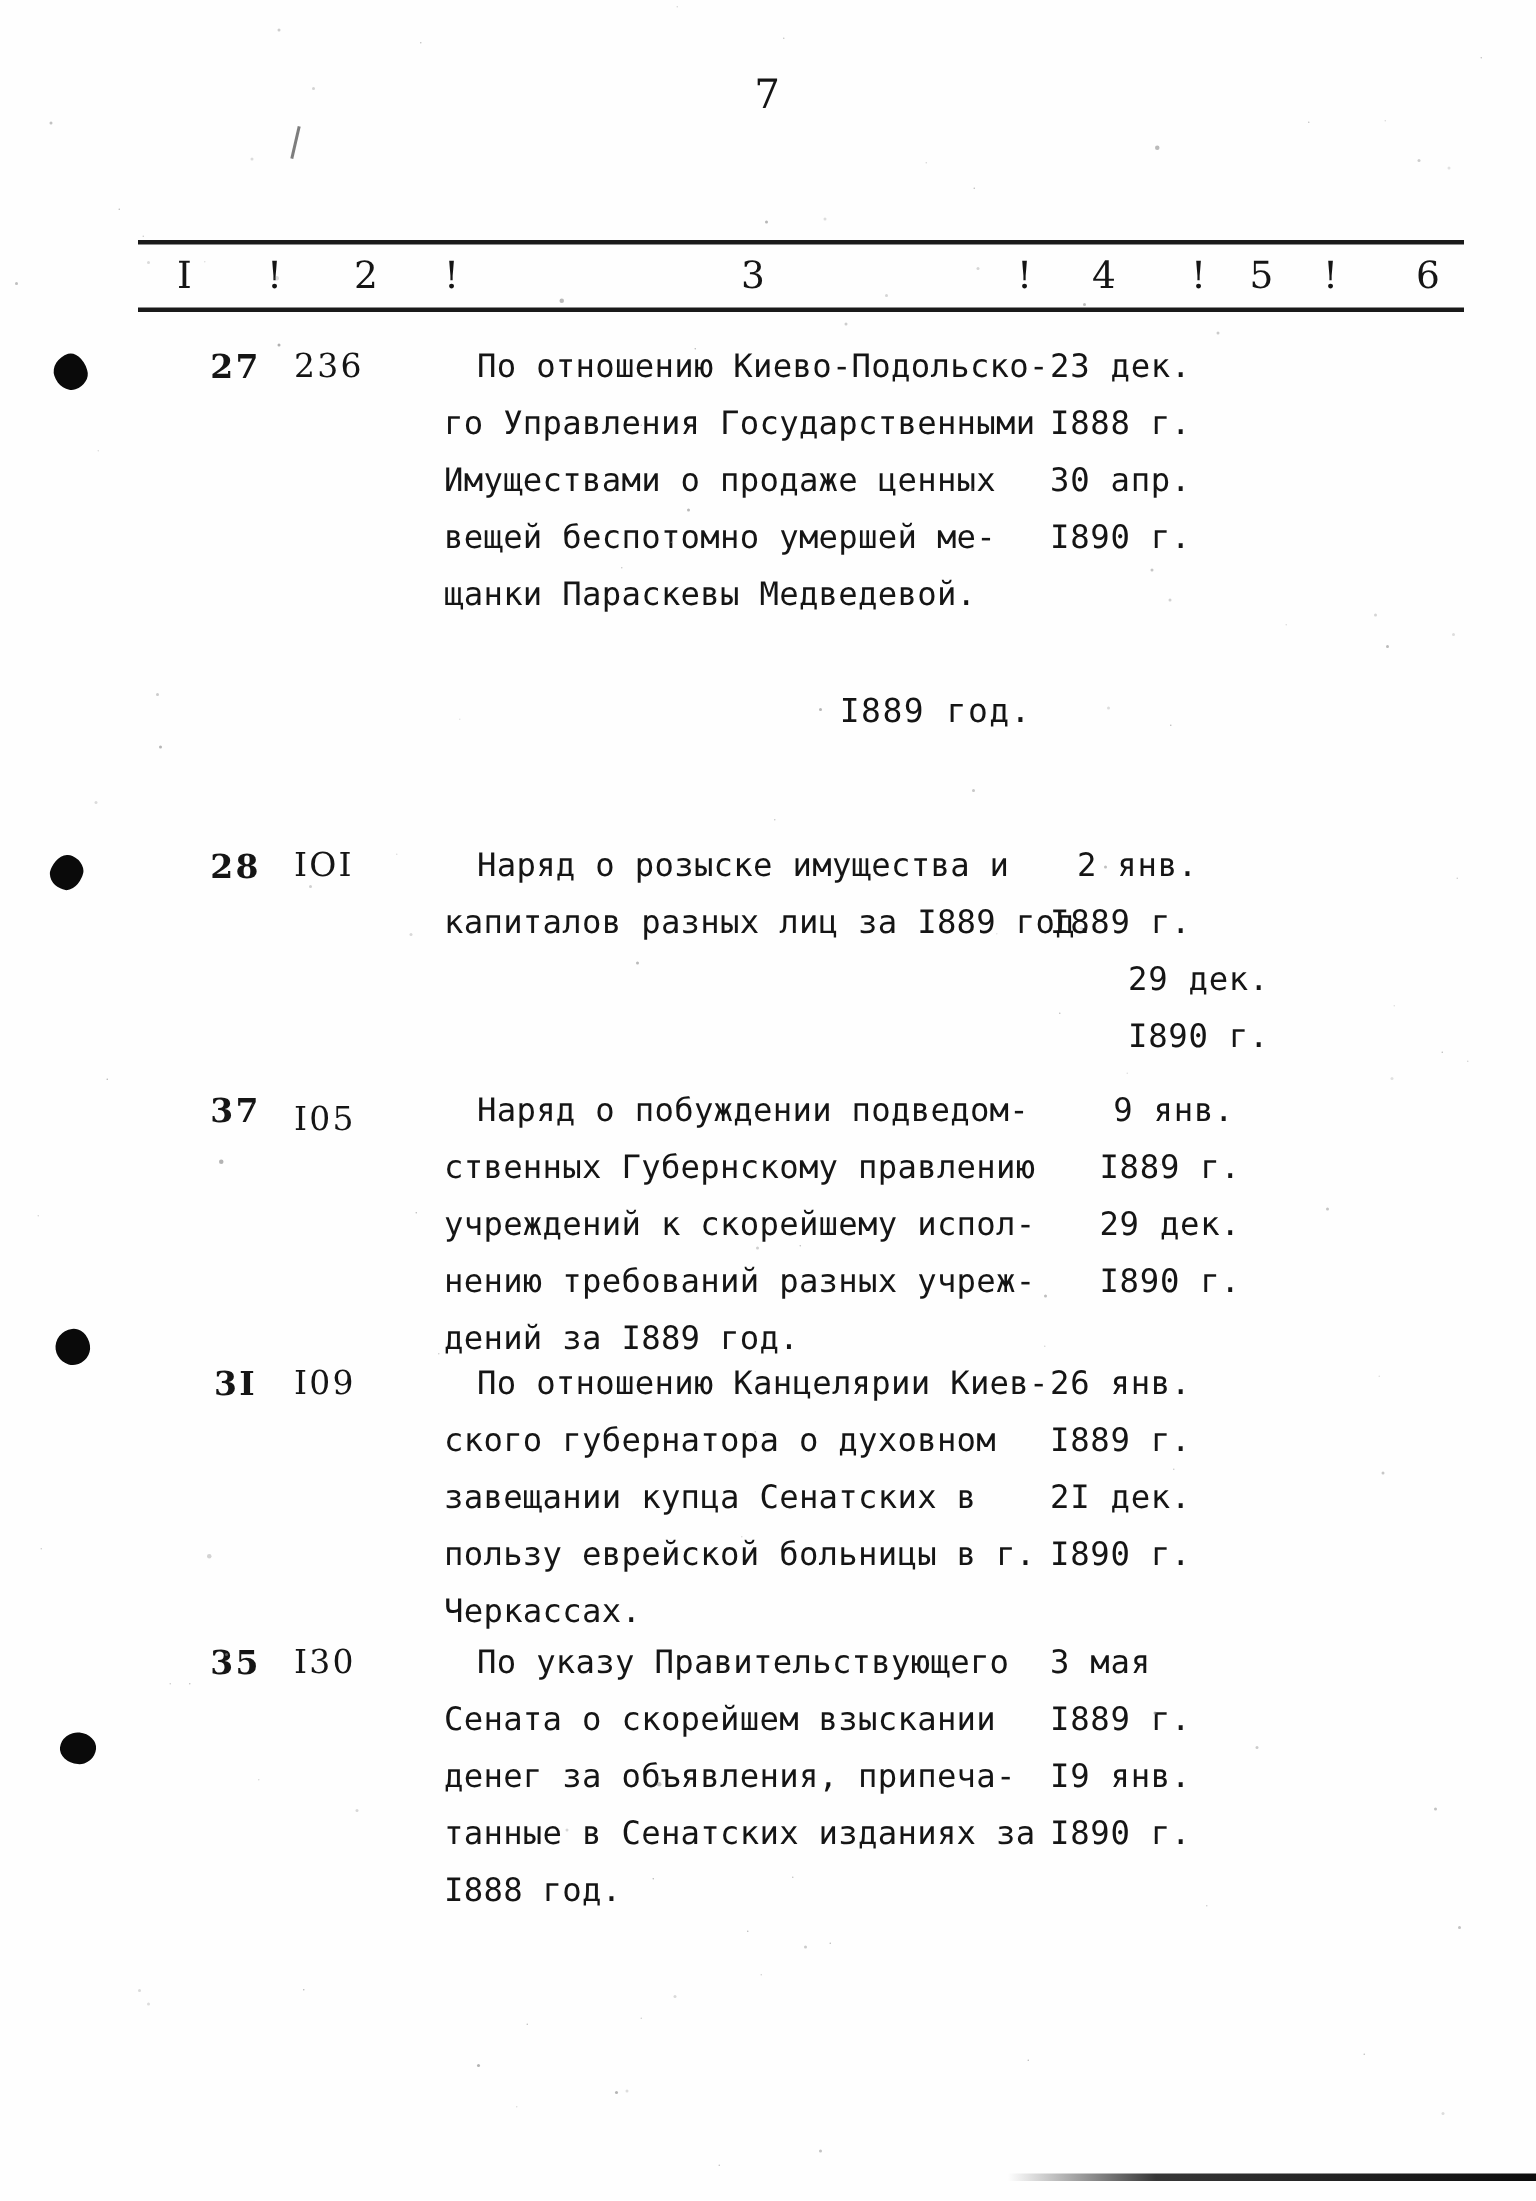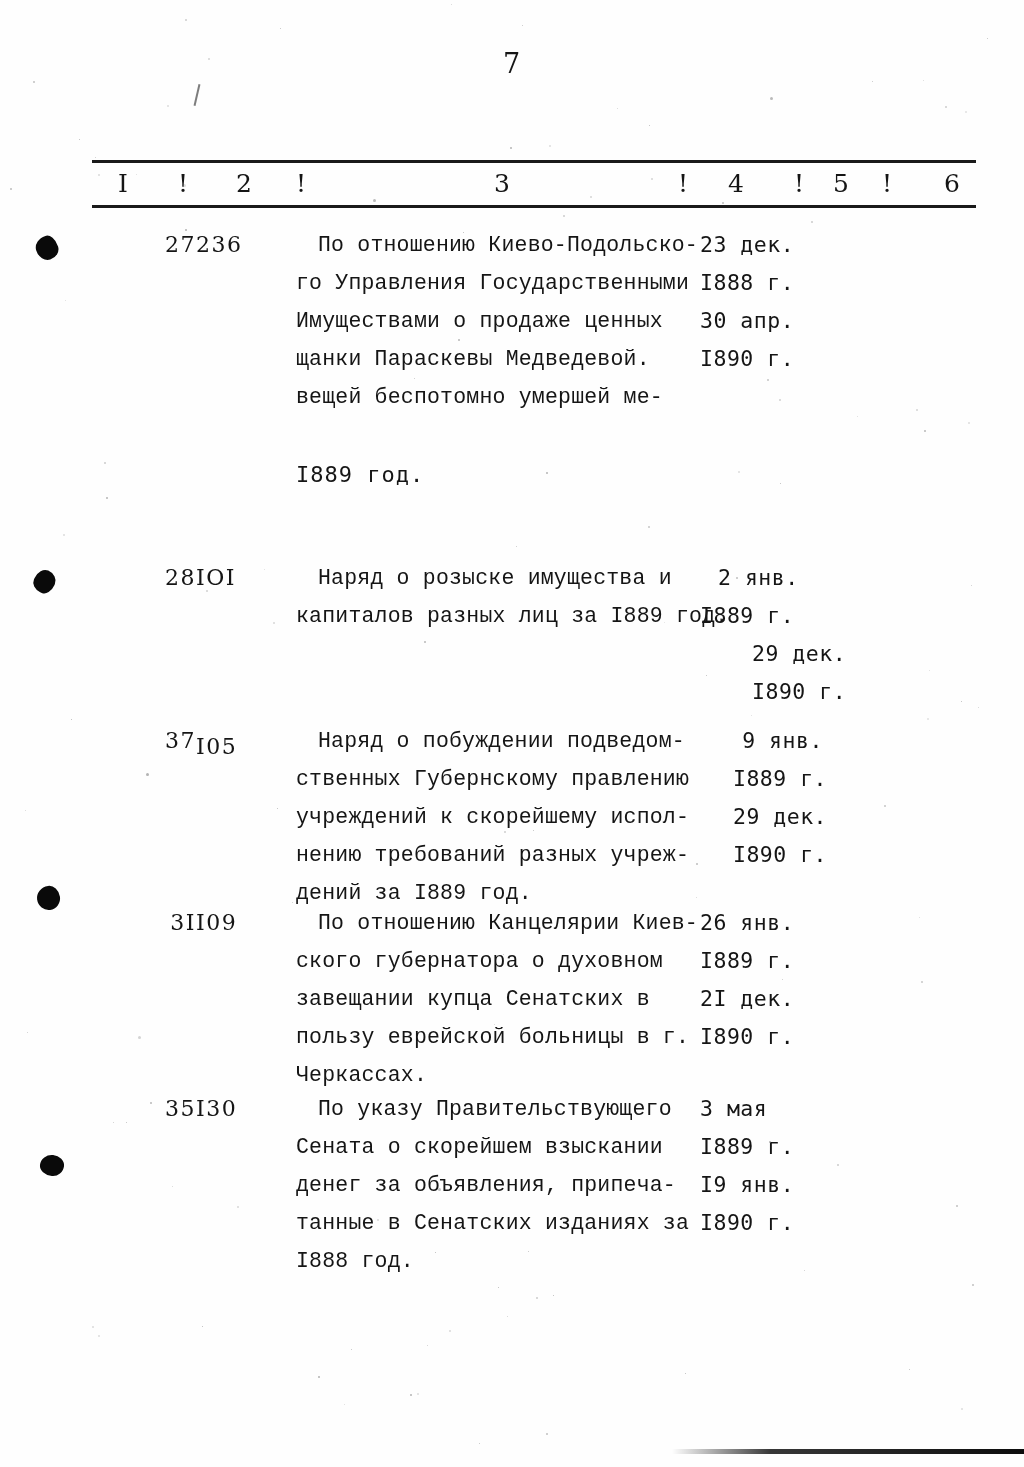--- a/index.html
+++ b/index.html
@@ -72,52 +72,52 @@
   
   .entry { position: absolute; }
 
   .num-seq, .num-file {
     position: absolute;
     font-size: 22px;
     letter-spacing: 1.5px;
     font-family: "DejaVu Serif", "Liberation Serif", serif;
     white-space: nowrap;
   }
-  .num-seq  { left: 118px; width: 78px; text-align: right; }
+  .num-seq  { left: 118px; width: 78px; text-align: center; font-weight: bold; }
   .num-file { left: 196px; width: 96px; text-align: left; }
 
   .desc {
     position: absolute;
     left: 296px;
     width: 404px;
     font-size: 21.5px;
     line-height: 38px;
     letter-spacing: 0.2px;
     white-space: nowrap;
   }
-  .desc .ln { display: block; height: 38px; font-family: Liberation Mono, monospace; }
+  .desc .ln { display: block; height: 38px; }
   .desc .ln.ind { padding-left: 22px; }
 
   .dates {
     position: absolute;
     left: 700px;
     width: 160px;
     font-size: 21.5px;
     line-height: 38px;
     letter-spacing: 0.5px;
     white-space: nowrap;
   }
   .dates .ln { display: block; height: 38px; }
 
   
   .year-head {
     position: absolute;
-    left: 296px;
+    left: 284px;
     width: 404px;
-    text-align: left;
+    text-align: right;
     font-size: 22px;
     letter-spacing: 1px;
   }
 
   
   .blot {
     position: absolute;
     background: #0a0a0a;
   }
   .blot.b1 {
@@ -177,22 +177,22 @@
     </div>
 
   <div id="rows">
       <div class="entry" style="top: 232px; left: 0px; width: 1024px;">
         <div class="num-seq" style="top: 0px;">27</div>
         <div class="num-file" style="top: 0px;">236</div>
         <div class="desc" style="top: -6px;">
           <span class="ln ind">По отношению Киево-Подольско-</span>
           <span class="ln">го Управления Государственными</span>
           <span class="ln">Имуществами о продаже ценных</span>
+          <span class="ln">вещей беспотомно умершей ме-</span>
           <span class="ln">щанки Параскевы Медведевой.</span>
-          <span class="ln">вещей беспотомно умершей ме-</span>
         </div>
         <div class="dates" style="top: -6px;">
           <span class="ln">23 дек.</span>
           <span class="ln">I888 г.</span>
           <span class="ln">30 апр.</span>
           <span class="ln">I890 г.</span>
         </div>
       </div>
       <div class="entry" style="top: 565px; left: 0px; width: 1024px;">
         <div class="num-seq" style="top: 0px;">28</div>

